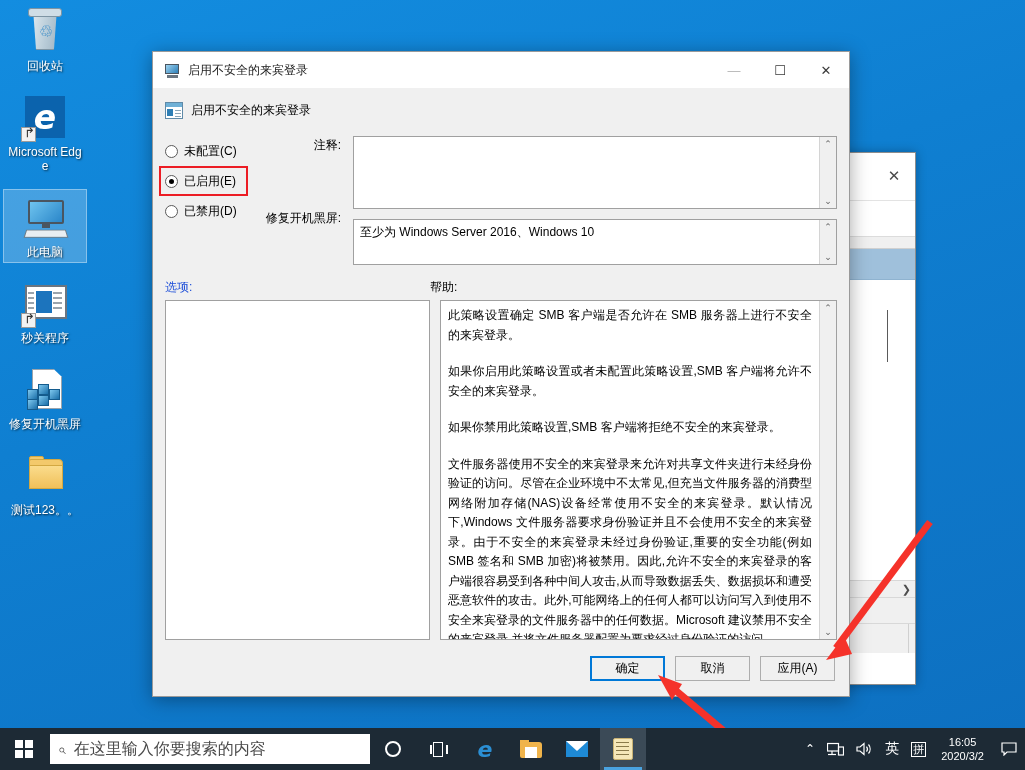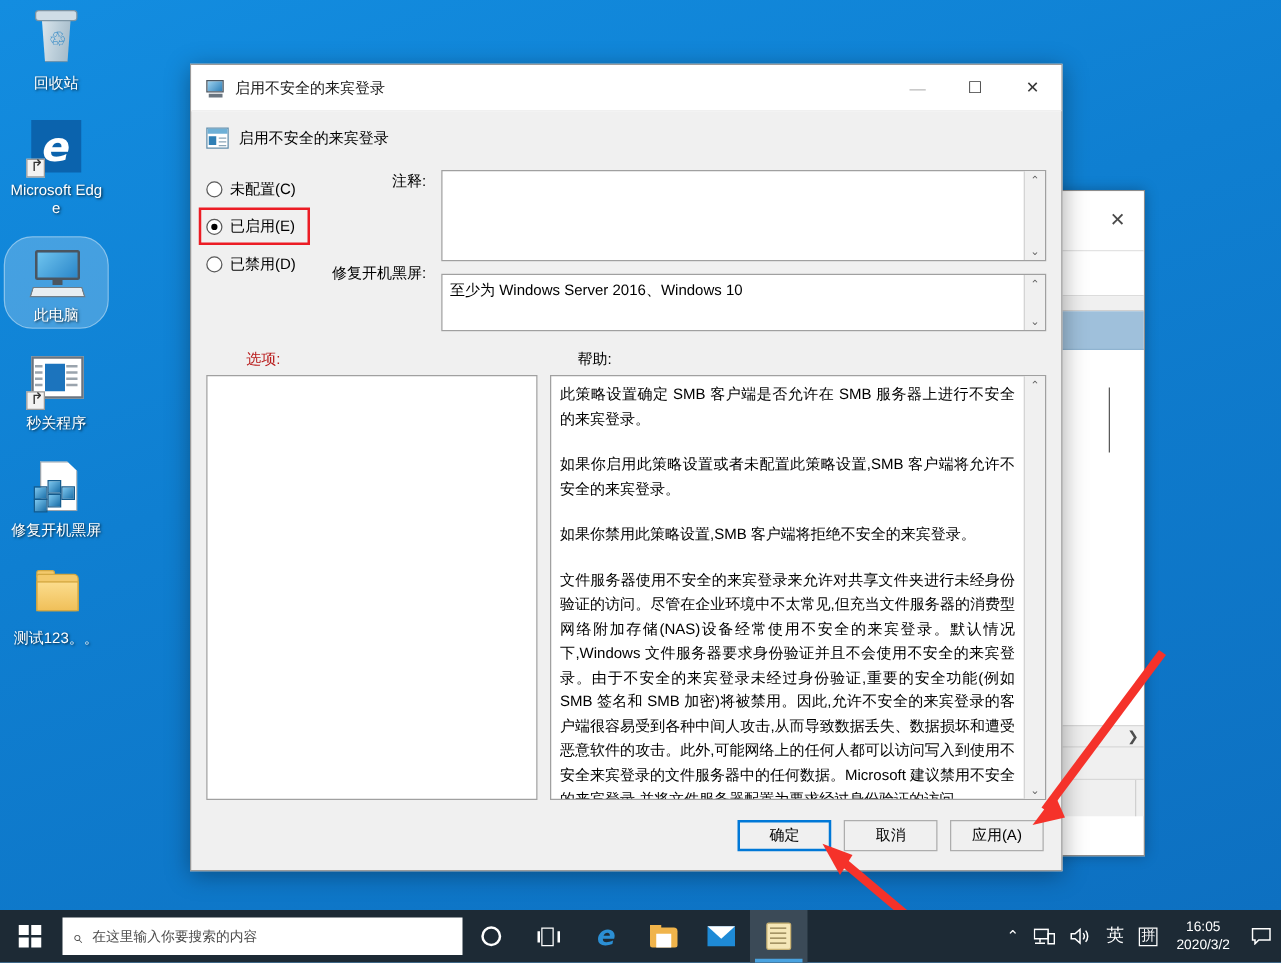--- a/index.html
+++ b/index.html
@@ -16,21 +16,21 @@
     background:linear-gradient(160deg,#138de0 0%,#0f7fd1 40%,#0d6fc0 100%);
   }
   #desktop-icons {
     position:absolute; left:0; top:4px; width:90px;
   }
   .desk-icon {
     width:82px; margin:0 auto 14px auto; padding:4px 2px 3px 2px;
     display:flex; flex-direction:column; align-items:center;
     text-align:center; cursor:default;
   }
-  .desk-icon.selected { background:rgba(255,255,255,0.22); outline:1px solid rgba(255,255,255,0.5);border-radius:22px; }
+  .desk-icon.selected { background:rgba(255,255,255,0.22); outline:1px solid rgba(255,255,255,0.5); }
   .desk-icon .glyph { width:48px; height:48px; position:relative; margin-bottom:3px; }
   .desk-icon .label {
     color:#fff; font-size:12px; line-height:14px;
     text-shadow:1px 1px 2px rgba(0,0,0,0.75);
     word-break:break-all;
   }
   .shortcut-arrow{
     position:absolute; left:0; bottom:0; width:15px; height:15px;
     background:#f2f2f2; border:1px solid #9a9a9a;
   }
@@ -216,21 +216,21 @@
   .vscroll{
     width:17px; background:#f0f0f0; border-left:1px solid #d4d4d4;
     display:flex; flex-direction:column; justify-content:space-between; align-items:center;
     padding:2px 0; flex:none;
   }
   .vscroll .arr{ font-size:9px; color:#606060; line-height:10px; }
   #comment-box{ height:73px; }
   #platform-box{ height:46px; margin-top:10px; }
 
   #mid-labels{ display:flex; padding:14px 12px 4px 12px; flex:none; }
-  #mid-labels .opt-lab{ width:265px; font-size:12px; color:#b91c1c;margin-left:32px; }
+  #mid-labels .opt-lab{ width:265px; font-size:12px; color:#1d4ed8; }
   #mid-labels .help-lab{ font-size:12px; color:#000; }
 
   #dlg-lower{ display:flex; padding:0 12px; gap:10px; flex:1; min-height:0; }
   #options-pane{
     width:265px; background:#fff; border:1px solid #a0a0a0;
   }
   #help-pane{
     flex:1; background:#fff; border:1px solid #a0a0a0; display:flex;
   }
   #help-text{
@@ -262,21 +262,21 @@
   #start-btn{
     width:48px; height:42px; display:flex; align-items:center; justify-content:center;
   }
   .winlogo{ width:18px; height:18px; display:grid; grid-template-columns:1fr 1fr; grid-template-rows:1fr 1fr; gap:2px;}
   .winlogo span{ background:#fff; display:block; }
   #search-box{
     width:320px; height:30px; background:#fff; display:flex; align-items:center;
     padding:0 8px; margin-left:2px;
   }
   #search-box .sicon{ margin-right:8px; color:#4a4a4a; font-size:14px; transform:scaleX(-1);}
-  #search-text{ font-size:11px; color:#4a4a4a; }
+  #search-text{ font-size:16px; color:#4a4a4a; }
   .tb-icon{
     width:46px; height:42px; display:flex; align-items:center; justify-content:center;
     color:#fff; position:relative;
   }
   .tb-icon.active{ background:#3b4a57; }
   .tb-icon.active:after{
     content:""; position:absolute; left:4px; right:4px; bottom:0; height:3px; background:#4aa3e0;
   }
   .cortana-ring{ width:16px; height:16px; border:2px solid #fff; border-radius:50%; }
   .taskview{ width:18px; height:15px; position:relative;}

